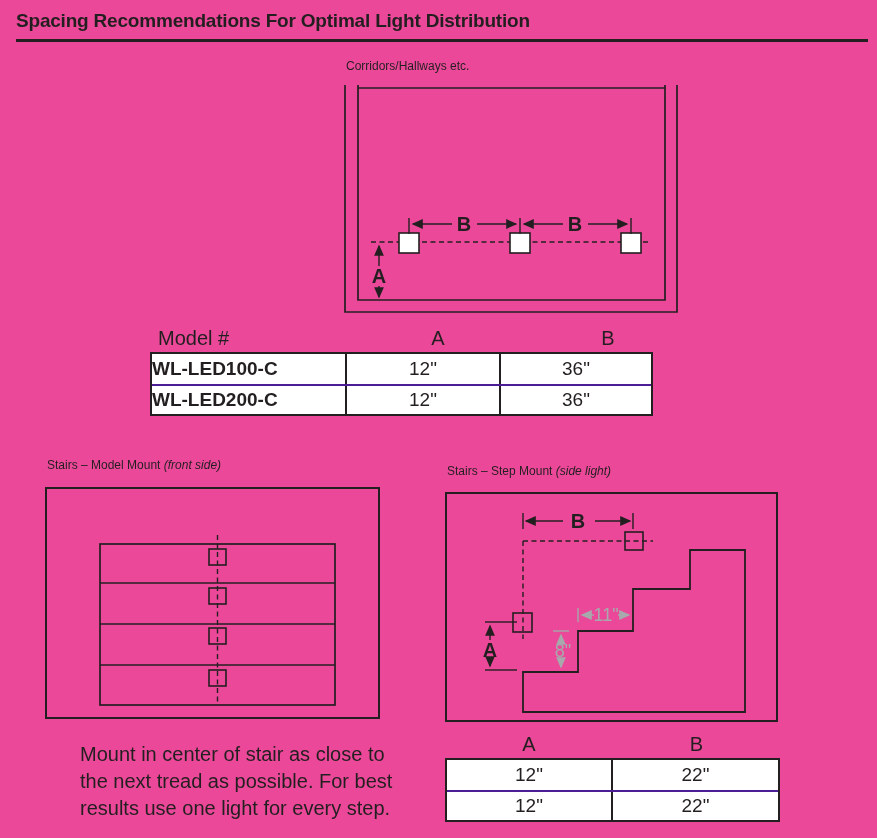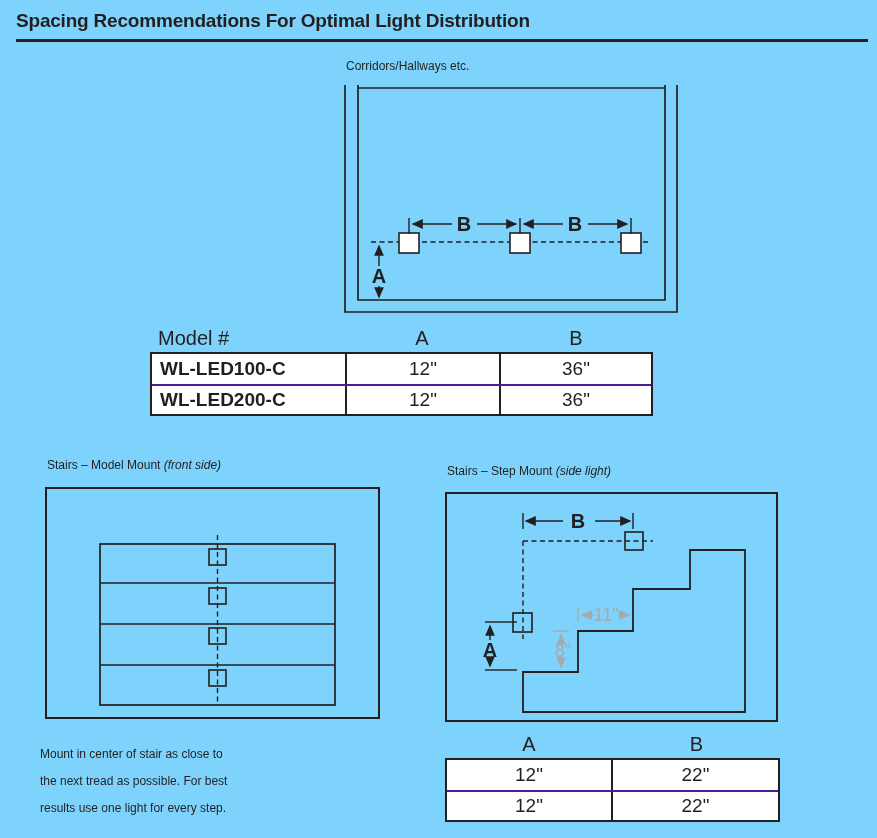--- a/index.html
+++ b/index.html
@@ -1,44 +1,44 @@
 <!DOCTYPE html>
 <html><head>
 <meta charset="utf-8">
 <style>
   html,body{margin:0;padding:0;background:#fff;}
   #page{
-    position:relative;width:877px;height:838px;background:#7dd3fc;overflow:hidden;
+    position:relative;width:877px;height:838px;background:#ec4899;overflow:hidden;
     font-family:"Liberation Sans",sans-serif;color:#231f20;
   }
   .abs{position:absolute;}
   #page-title{font-size:19px;font-weight:bold;letter-spacing:-0.2px;white-space:nowrap;margin:0;}
   .rule{background:#231f20;height:3px;}
   .sec-title{font-size:12px;white-space:nowrap;}
   .sec-title .note{font-style:italic;}
   svg{display:block;}
   svg text{font-family:"Liberation Sans",sans-serif;}
   .dimlbl{font-size:20px;font-weight:600;fill:#231f20;text-anchor:middle;}
   .dimlbl-gray{font-size:18px;fill:#a7a9ac;text-anchor:middle;font-weight:400;}
   
   .thead{display:grid;font-size:20px;}
   .thead .hc{display:flex;align-items:flex-end;}
   .thead .hc.center{justify-content:center;}
   .tbody{border:2px solid #231f20;box-sizing:border-box;background:#fff;}
   .trow{display:grid;height:30px;box-sizing:border-box;}
   .trow + .trow{border-top:2px solid #4c1d95;}
   .tcell{display:flex;align-items:center;font-size:19px;box-sizing:border-box;}
   .tcell.center{justify-content:center;}
-  .tcell.model{font-weight:bold;padding-left:8px;}
+  .tcell.model{font-weight:bold;}
   .tcell.br{border-right:2px solid #231f20;}
   .t1-cols{grid-template-columns:195px 154px 150px;}
   .t1h-cols{grid-template-columns:195px 154px 154px;}
   .t2-cols{grid-template-columns:166px 165px;}
   .t2h-cols{grid-template-columns:168px 167px;}
-  .caption{font-size:12px;line-height:27px;white-space:nowrap;}
+  .caption{font-size:20px;line-height:27px;white-space:nowrap;margin-left:40px;}
 </style>
 </head>
 <body>
 
 <div id="page">
 
   <h1 id="page-title" class="abs" style="left:16px;top:10px;">Spacing Recommendations For Optimal Light Distribution</h1>
   <div class="rule abs" style="left:16px;top:39px;width:852px;"></div>
 
   <div class="sec-title abs" style="left:346px;top:59px;">Corridors/Hallways etc.</div>
@@ -77,21 +77,21 @@
       <text x="235" y="151" class="dimlbl">B</text>
     </g>
 
     <g>
       <line x1="39" y1="186" x2="39" y2="166" stroke="#231f20" stroke-width="1.4" marker-end="url(#ah1)"></line>
       <line x1="39" y1="206" x2="39" y2="217" stroke="#231f20" stroke-width="1.4" marker-end="url(#ah1)"></line>
       <text x="39" y="203" class="dimlbl">A</text>
     </g>
   </svg>
 
-  <div class="thead t1h-cols abs" style="left:150px;top:325px;height:25px;width:503px;">
+  <div class="thead t1h-cols abs" style="left:150px;top:325px;height:25px;width:503px;gap:16px;">
     <div class="hc" style="padding-left:8px;">Model #</div>
     <div class="hc center">A</div>
     <div class="hc center">B</div>
   </div>
   <div class="tbody abs" style="left:150px;top:352px;width:503px;">
     <div class="trow t1-cols">
       <div class="tcell model br">WL-LED100-C</div>
       <div class="tcell center br">12"</div>
       <div class="tcell center">36"</div>
     </div>

